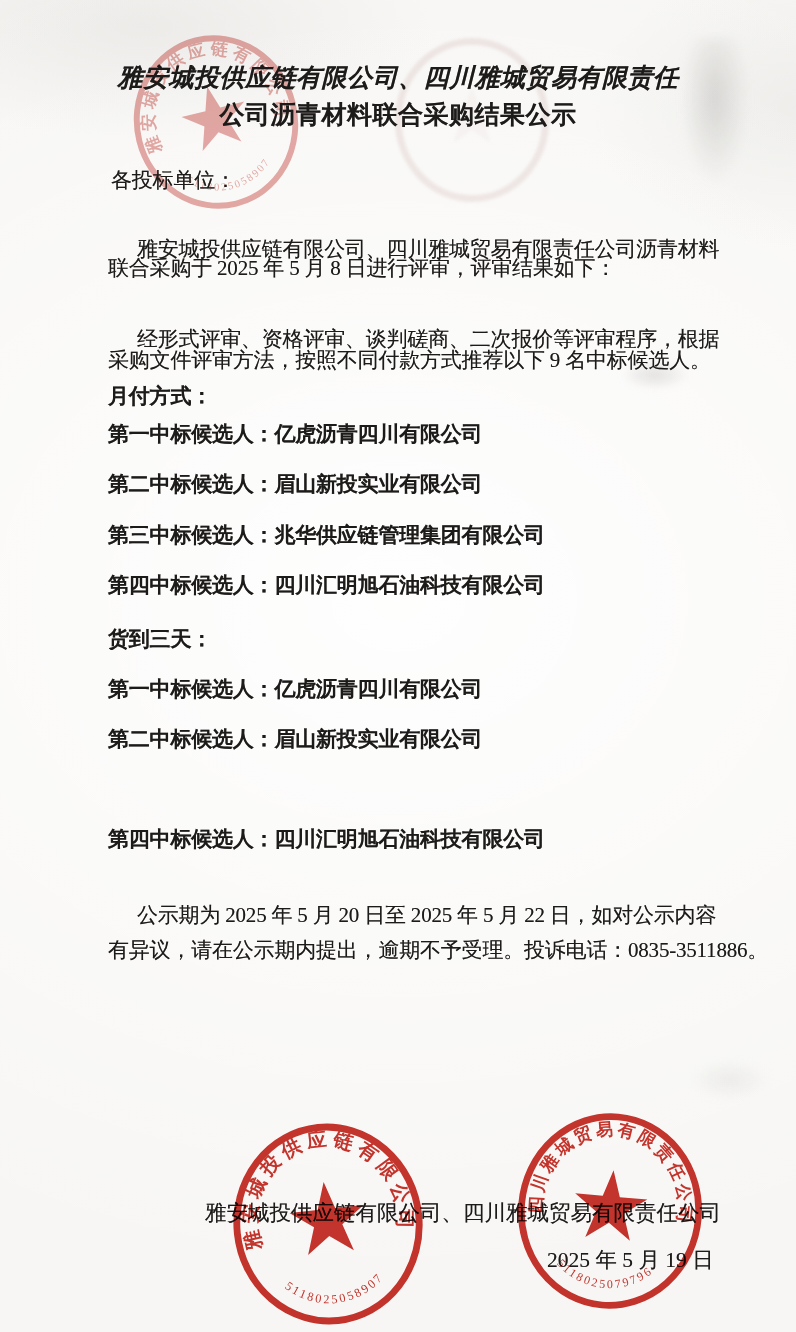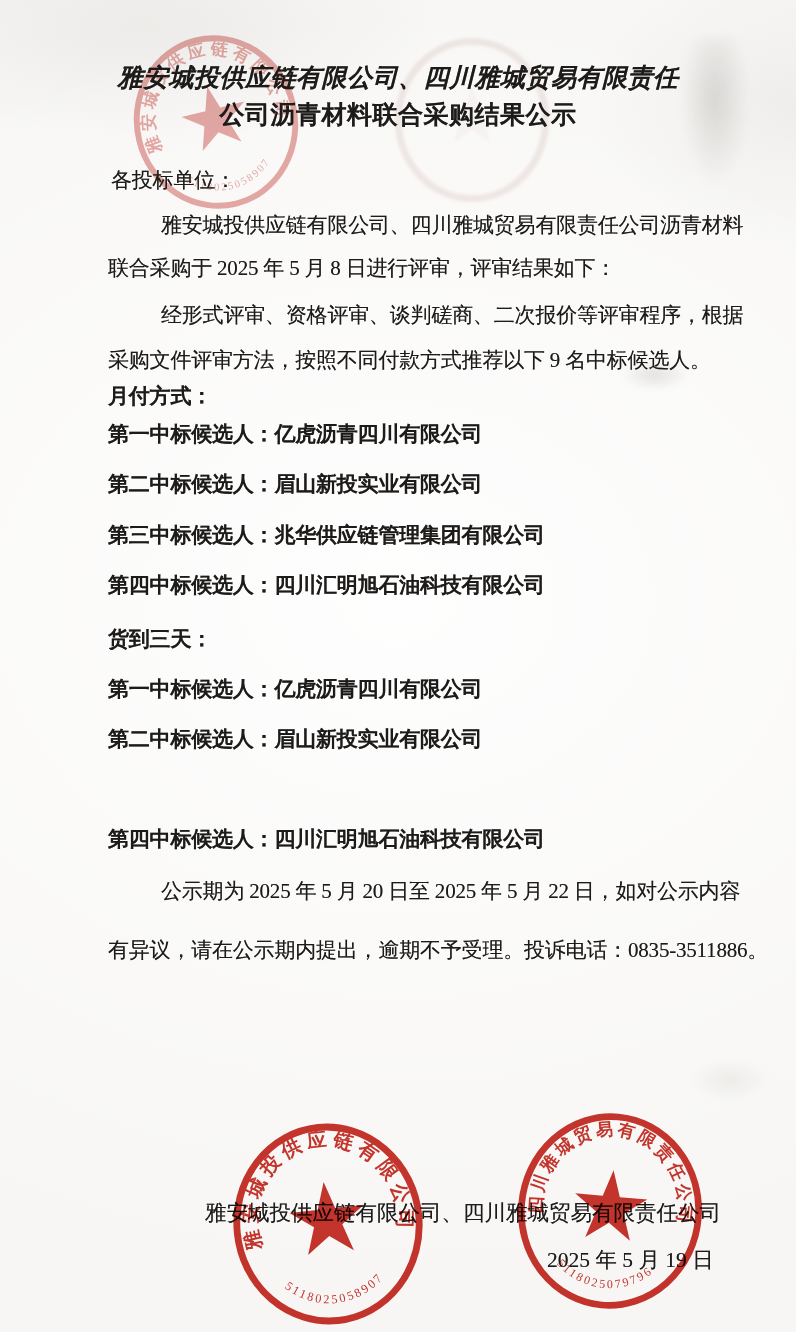--- a/index.html
+++ b/index.html
@@ -7,21 +7,21 @@
     position:relative;width:796px;height:1332px;margin:0 auto;overflow:hidden;
     background:
       radial-gradient(ellipse 420px 160px at 18% 2%, rgba(190,188,184,0.20), transparent 70%),
       radial-gradient(ellipse 300px 200px at 100% 8%, rgba(196,194,190,0.18), transparent 70%),
       radial-gradient(ellipse 900px 700px at 50% 45%, rgba(255,255,255,0.9), transparent 100%),
       #f7f6f4;
     font-family:"Liberation Serif","DejaVu Serif",serif;
     color:#1d1b19;
   }
   .line{position:absolute;left:108px;font-size:21px;letter-spacing:-0.2px;white-space:nowrap;line-height:26px;}
-  .indent{left:161px;}
+  .indent{left:137px;margin-top:24px;}
   .bold{font-weight:bold;}
   .center{left:0;right:0;text-align:center;}
   .title-line{position:absolute;font-size:25px;font-weight:bold;letter-spacing:0.5px;white-space:nowrap;line-height:32px;}
   .ink{text-shadow:0 0 0.6px rgba(35,33,30,0.55);}
   .sig{position:absolute;font-size:21.5px;white-space:nowrap;}
   .stamp{position:absolute;mix-blend-mode:multiply;}
   .smudge{position:absolute;pointer-events:none;}
   .smudge-a{left:680px;top:38px;width:70px;height:150px;background:radial-gradient(ellipse at 50% 40%, rgba(172,170,166,0.38), transparent 68%);filter:blur(5px);}
   .smudge-b{left:620px;top:360px;width:70px;height:30px;background:radial-gradient(ellipse at center, rgba(180,178,174,0.35), transparent 70%);filter:blur(3px);}
   .smudge-c{left:690px;top:1060px;width:80px;height:40px;background:radial-gradient(ellipse at center, rgba(200,198,194,0.25), transparent 70%);filter:blur(4px);}

